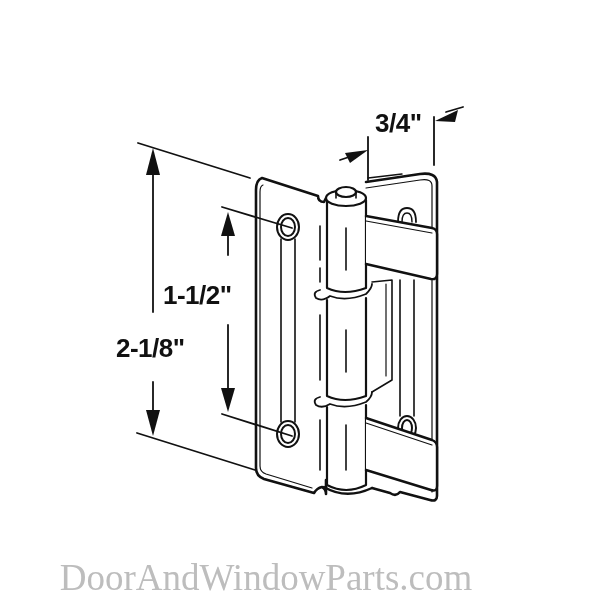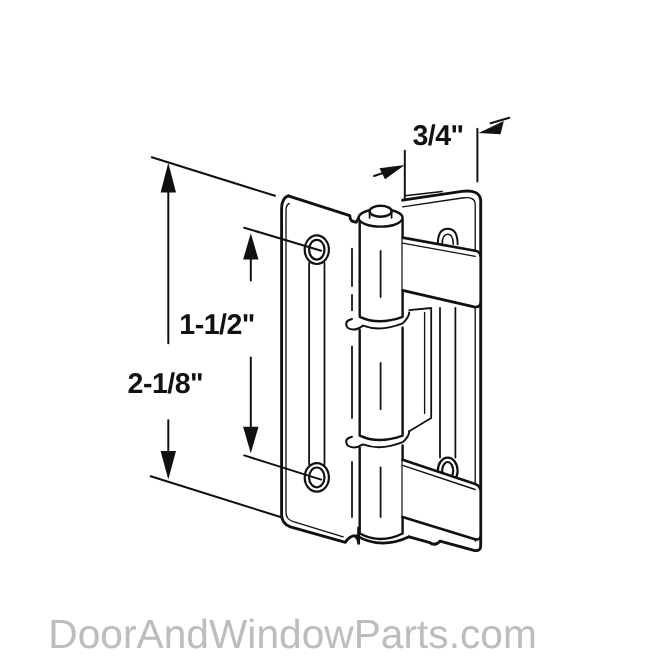--- a/index.html
+++ b/index.html
@@ -14,21 +14,21 @@
     letter-spacing: -0.5px;
     white-space: nowrap;
   }
   #dim-width { left: 375px; top: 108px; }
   #dim-hole { left: 163px; top: 280px; }
   #dim-height { left: 116px; top: 333px; }
   #watermark {
     position: absolute;
     left: 0; width: 532px; top: 556px;
     text-align: center;
-    font-family: Liberation Sans, sans-serif;
+    font-family: Liberation Serif, serif;
     font-size: 37px;
     color: #bdbdbd;
     letter-spacing: 0px;
   }
 </style>
 </head>
 <body>
 
 <svg id="canvas" viewBox="0 0 600 600" xmlns="http://www.w3.org/2000/svg">
   <g fill="none" stroke="#111" stroke-width="2" stroke-linecap="round" stroke-linejoin="round">

